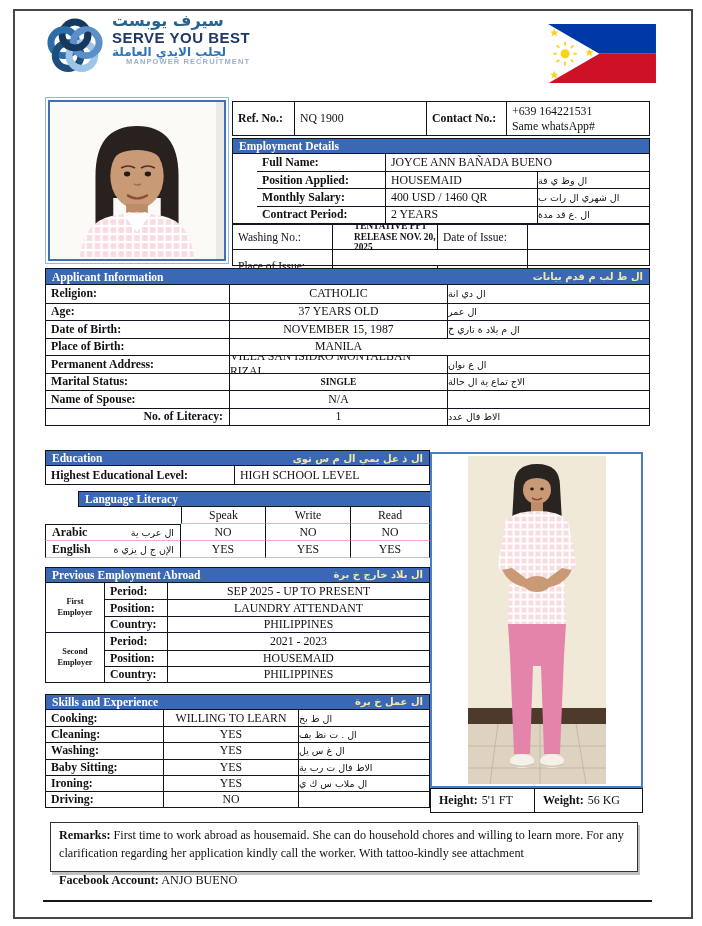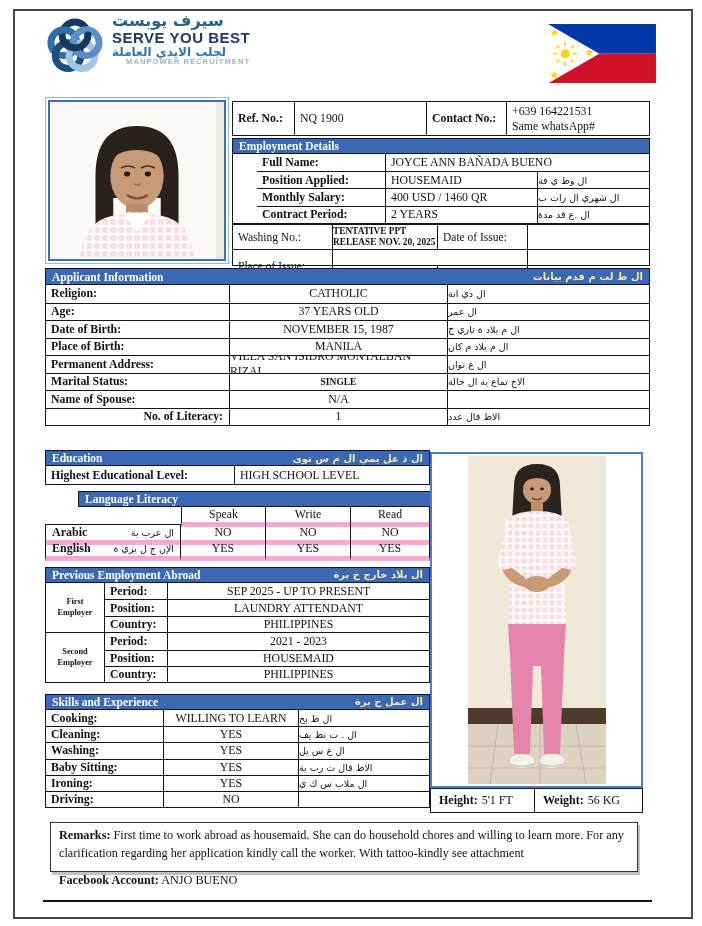--- a/index.html
+++ b/index.html
@@ -65,21 +65,21 @@
   
   .edu-bar{left:45px;top:450px;width:385px;height:16px;}
   .edu-table{left:45px;top:465px;width:385px;}
   .edu-table .row{grid-template-columns:188px 1fr;height:18px;}
 
   
   .lang-bar{left:31px;top:491px;width:385px;height:16px;margin-left:47px;}
   .lang-table{left:45px;top:507px;width:385px;font-size:11.8px;}
   .lang-row{display:grid;grid-template-columns:136px 85px 85px 79px;height:17px;}
   .lc{display:flex;align-items:center;justify-content:center;box-sizing:border-box;height:100%;}
-  .bb{border-bottom:5px solid #f9a8d4;} .br{border-right:1px solid #14141e;}
+  .bb{border-bottom:1px solid #f9a8d4;} .br{border-right:1px solid #14141e;}
   .bl{border-left:1px solid #14141e;} .bt{border-top:1px solid #14141e;}
   .lang-name{justify-content:space-between;padding:0 6px;}
   .lang-name b{font-size:12px;}
   .lang-name .ar{font-family:"DejaVu Sans",sans-serif;font-size:9.5px;direction:rtl;}
 
   
   .pe-bar{left:45px;top:567px;width:385px;height:15.5px;}
   .pe-table{left:45px;top:582px;width:385px;}
   .pe-group{display:grid;grid-template-columns:59px 1fr;}
   .pe-group + .pe-group{border-top:1px solid #14141e;}
@@ -219,21 +219,21 @@
   <div class="row r-3col">
     <div class="cell lbl">Contract Period:</div>
     <div class="cell val">2 YEARS</div>
     <div class="cell arc">ال .ع قد مدة</div>
   </div>
 </div>
 
 <div class="abs tbl pass-table">
   <div class="row row1">
     <div class="cell lbl" style="font-weight:normal;font-size:11.5px;">Washing No.:</div>
-    <div class="cell pass-val sm" style="padding-left:0;">
+    <div class="cell pass-val sm" style="padding-left:21px;">
       <span>TENTATIVE PPT</span>
       <span>RELEASE NOV. 20, 2025</span>
     </div>
     <div class="cell lbl" style="font-weight:normal;font-size:11.5px;">Date of Issue:</div>
     <div class="cell"></div>
   </div>
   <div class="row row2">
     <div class="cell lbl" style="font-weight:normal;font-size:11.5px;">Place of Issue:</div>
     <div class="cell"></div>
     <div class="cell lbl" style="font-weight:normal;font-size:11.5px;margin-top:32px;">Date of Expiry:</div>
@@ -257,21 +257,20 @@
     <div class="cell arc">ال عمر</div>
   </div>
   <div class="row">
     <div class="cell lbl">Date of Birth:</div>
     <div class="cell val cen">NOVEMBER 15, 1987</div>
     <div class="cell arc">ال م يلاد ة تاري خ</div>
   </div>
   <div class="row">
     <div class="cell lbl">Place of Birth:</div>
     <div class="cell val cen">MANILA</div>
-    <div class="cell arc">ال م يلاد م كان</div>
   </div>
   <div class="row">
     <div class="cell lbl">Permanent Address:</div>
     <div class="cell val cen">VILLA SAN ISIDRO MONTALBAN RIZAL</div>
     <div class="cell arc">ال ع نوان</div>
   </div>
   <div class="row">
     <div class="cell lbl">Marital Status:</div>
     <div class="cell val cen">SINGLE</div>
     <div class="cell arc">الاج تماع ية ال حالة</div>

